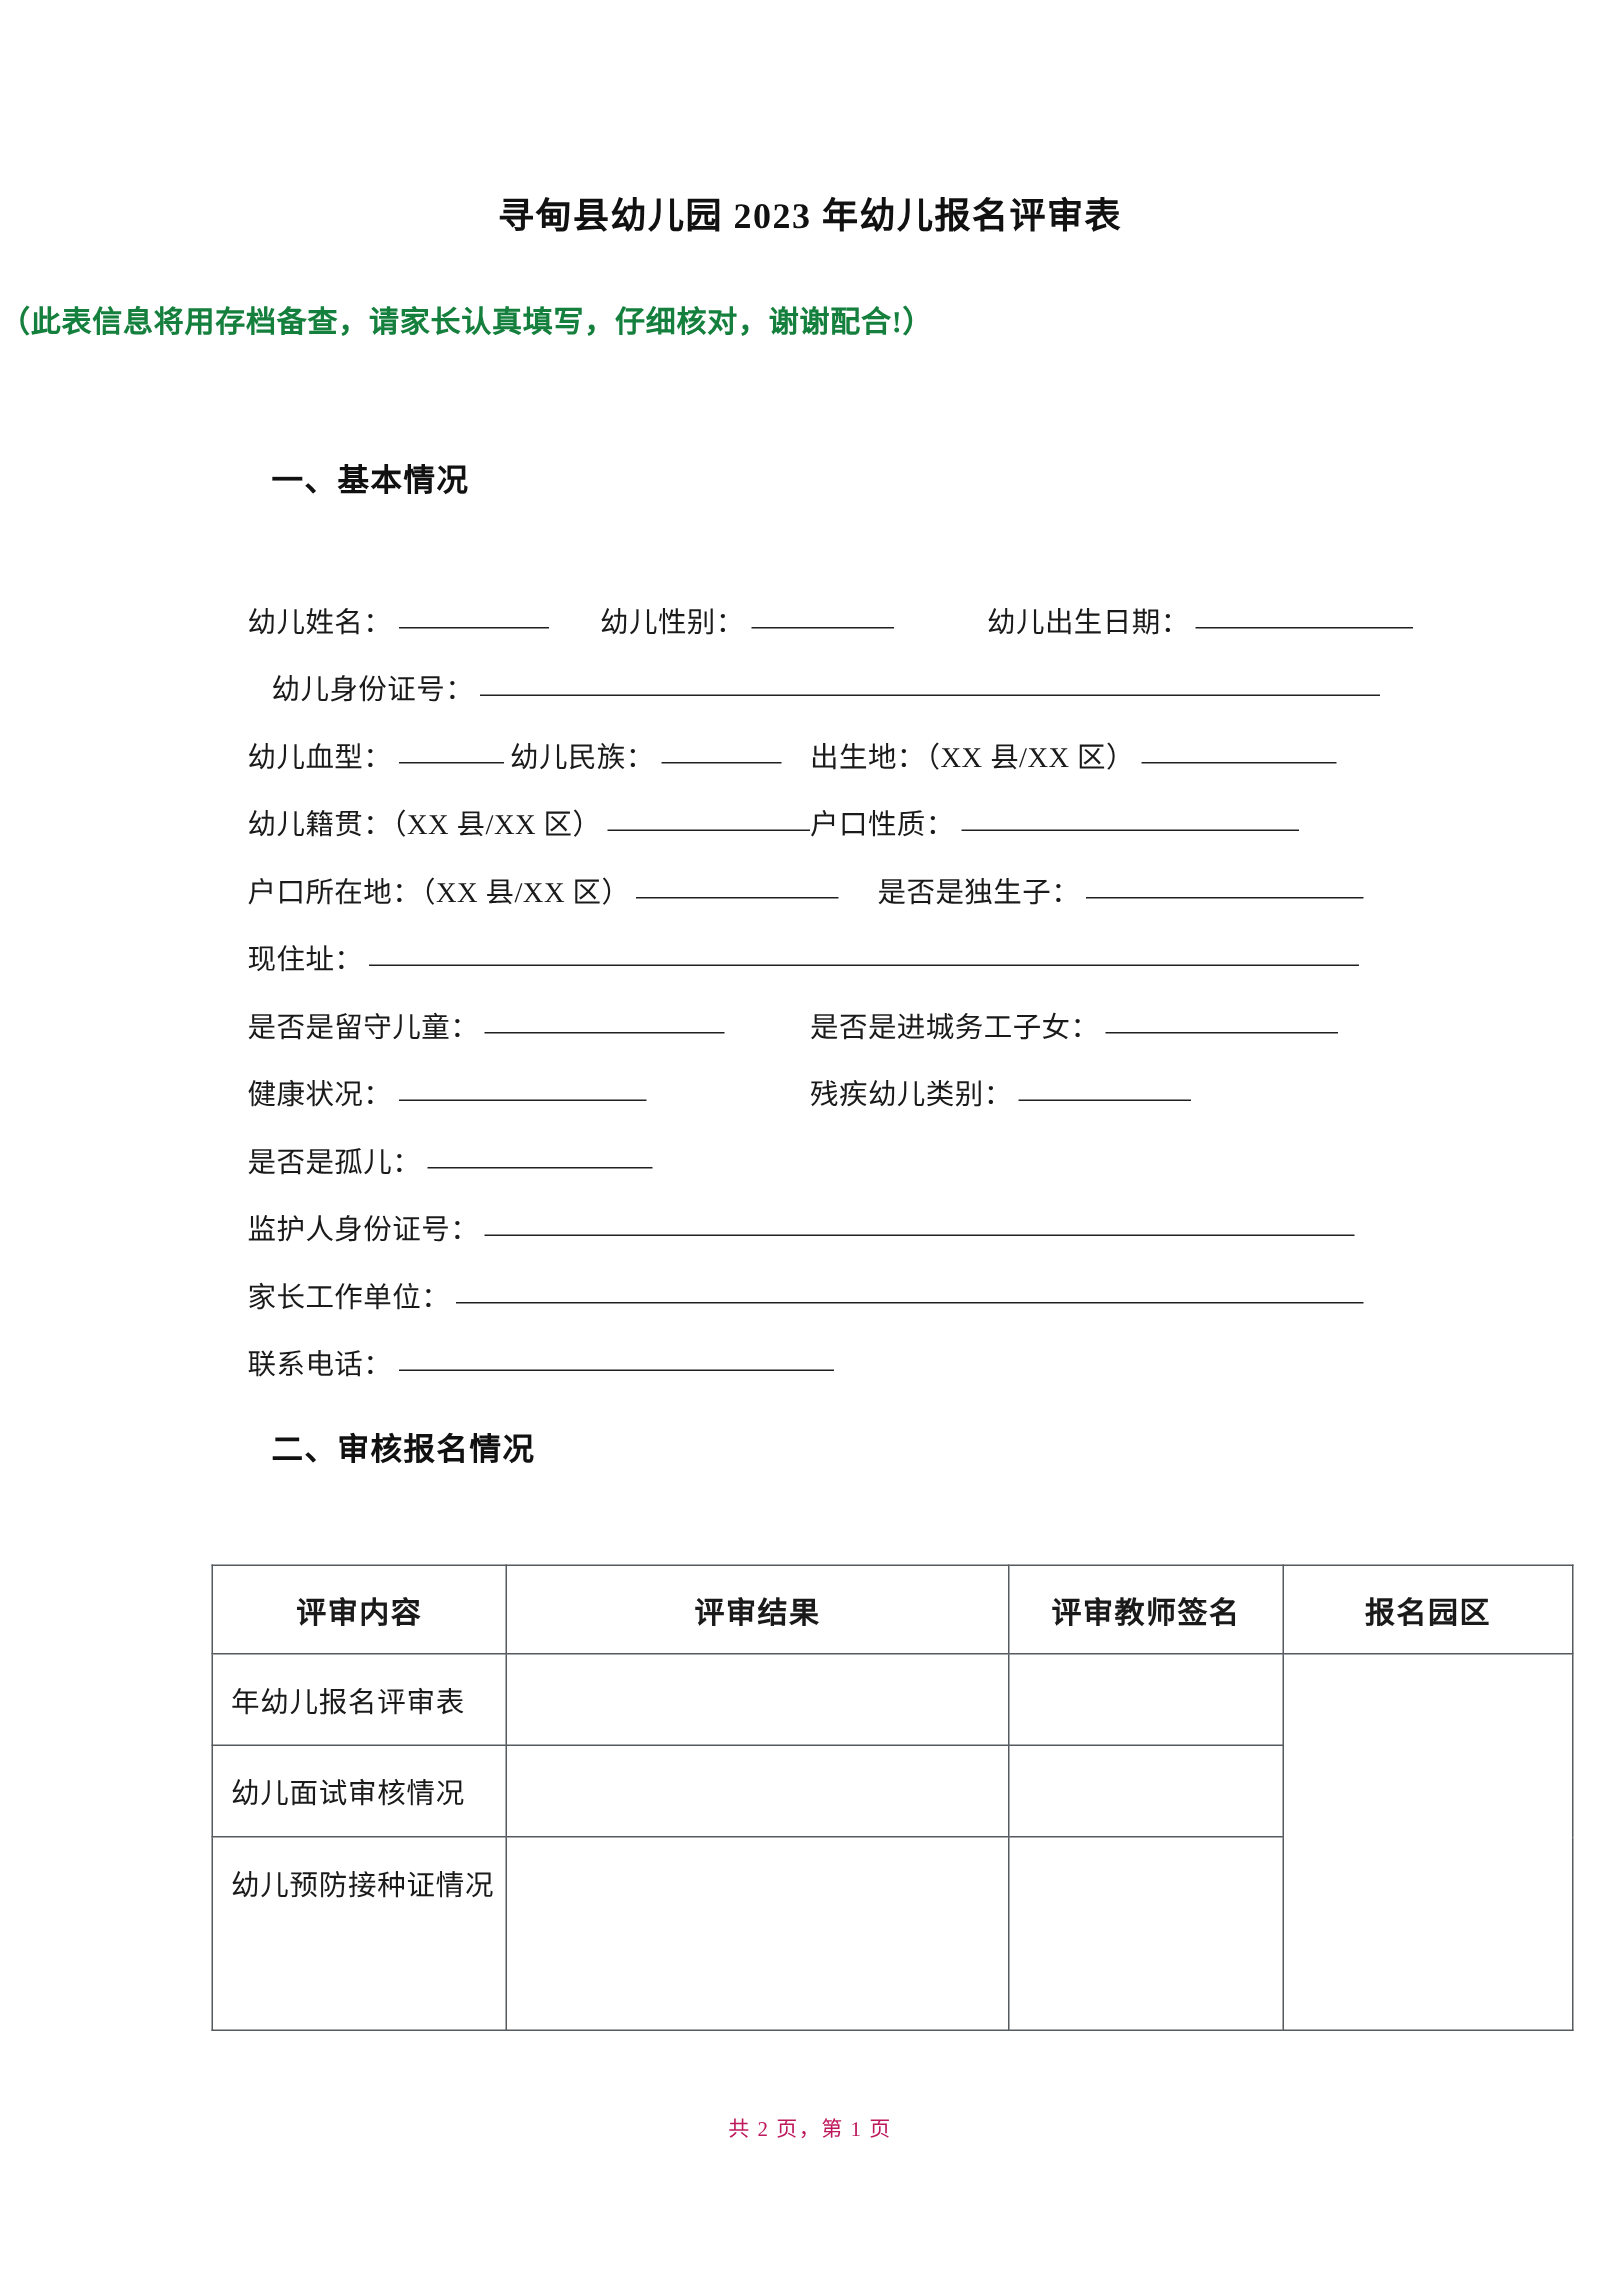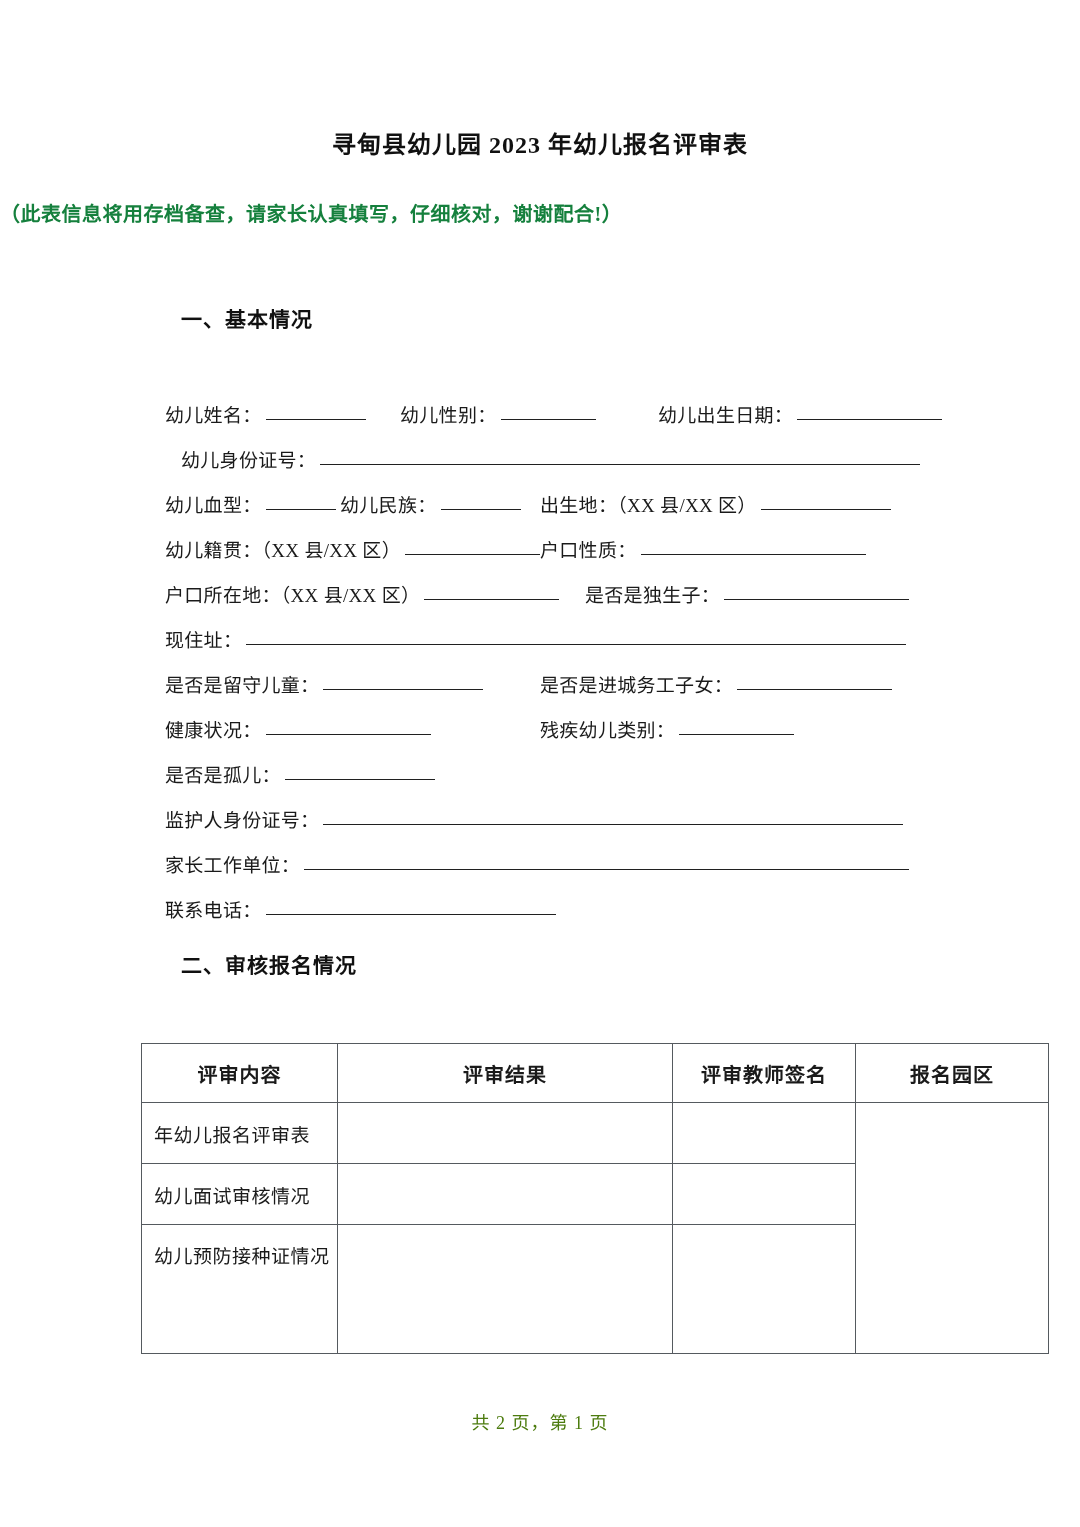--- a/index.html
+++ b/index.html
@@ -124,22 +124,22 @@
   .col-3 { width: 183px; }
   .col-4 { width: 193px; }
 
   
   .page-footer {
     position: absolute;
     left: 0;
     right: 0;
     top: 1408px;
     text-align: center;
-    font-size: 18px;
-    color: #4d7c0f;
+    font-size: 14px;
+    color: #be185d;
     letter-spacing: 1px;
   }
 </style>
 </head>
 <body>
 
 <div class="page">
 
   <h1 class="doc-title">寻甸县幼儿园 2023 年幼儿报名评审表</h1>
 

